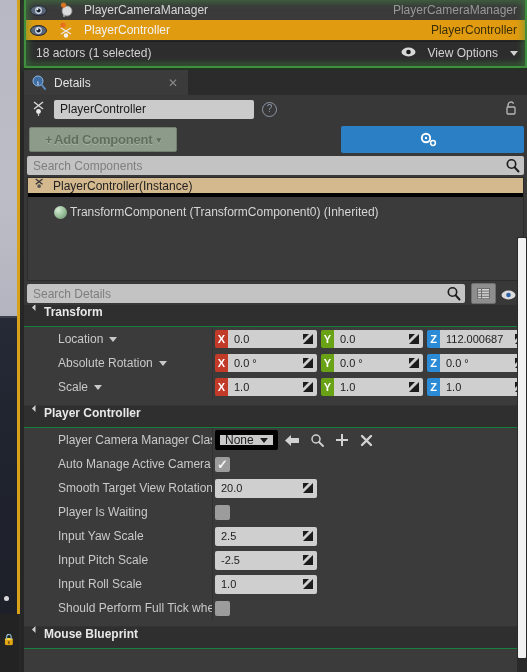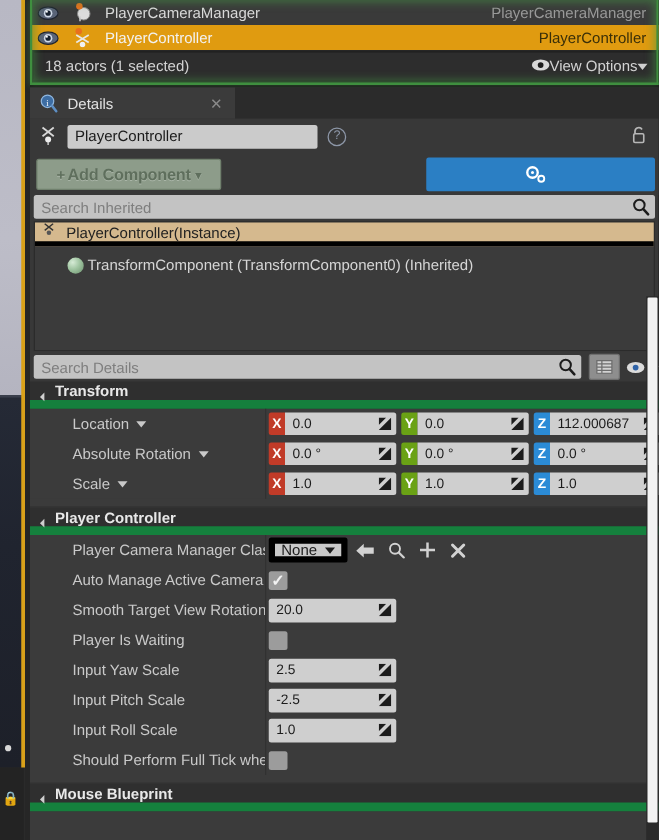--- a/index.html
+++ b/index.html
@@ -88,21 +88,21 @@
   }
   .ol-row.r2 .ol-type { color: #3a2f08; }
   .ol-footer {
     position: absolute; left: 3px; top: 41px; width: 497px; height: 23px;
     background: #2d2d2d; display: flex; align-items: center;
     border-top: 1px solid #1f1f1f;
   }
   .ol-count { font-size: 12px; color: #d2d2d2; margin-left: 9px; }
   .ol-viewopts {
     position: absolute; right: 6px; display: flex; align-items: center;
-    gap: 0; font-size: 12px; color: #d2d2d2;
+    gap: 12px; font-size: 12px; color: #d2d2d2;
   }
   .caret-down {
     width: 0; height: 0; border-left: 4px solid transparent;
     border-right: 4px solid transparent; border-top: 5px solid #cfcfcf;
     display: inline-block;
   }
 
   
   .details {
     position: absolute; left: 24px; top: 70px; width: 503px; height: 602px;
@@ -218,22 +218,22 @@
     position: absolute; left: 477px; top: 5px; display: flex;
     align-items: center; gap: 3px;
   }
 
   
   .proparea {
     position: absolute; left: 0; top: 235px; width: 503px; height: 367px;
     background: #3b3b3b; overflow: hidden;
   }
   .section-hdr {
-    height: 22px; background: #2f2f2f; display: flex; align-items: flex-end;
-    padding-left: 8px; border-bottom: 7px solid #15803d;
+    height: 22px; background: #2f2f2f; display: flex; align-items: flex-start;
+    padding-left: 8px; border-bottom: 1px solid #15803d;
   }
   .tri {
     width: 0; height: 0; border-top: 5px solid #cfcfcf;
     border-right: 5px solid transparent; margin-right: 6px;
     transform: rotate(-45deg); margin-left: 1px;
   }
   .section-hdr .lbl {
     font-size: 12px; font-weight: bold; color: #e8e8e8;
   }
   .prow {
@@ -437,21 +437,21 @@
           <svg width="17" height="15" viewBox="0 0 17 15">
             <circle cx="6" cy="6" r="4.2" fill="none" stroke="#ffffff" stroke-width="1.9"></circle>
             <circle cx="6" cy="6" r="1.2" fill="#ffffff"></circle>
             <circle cx="13" cy="11" r="2.4" fill="none" stroke="#ffffff" stroke-width="1.5"></circle>
           </svg>
         </span>
       </div>
     </div>
 
     <div class="searchcomp">
-      <span class="ph">Search Inherited</span>
+      <span class="ph">Search Components</span>
       <span class="mag">
         <svg width="15" height="15" viewBox="0 0 15 15">
           <circle cx="6.5" cy="6" r="4.2" fill="none" stroke="#1c1c1c" stroke-width="1.6"></circle>
           <path d="M9.7 9.3 L13.5 13.5" stroke="#1c1c1c" stroke-width="2" stroke-linecap="round"></path>
         </svg>
       </span>
     </div>
 
     <div class="comptree">
       <div class="ct-rowsel">

